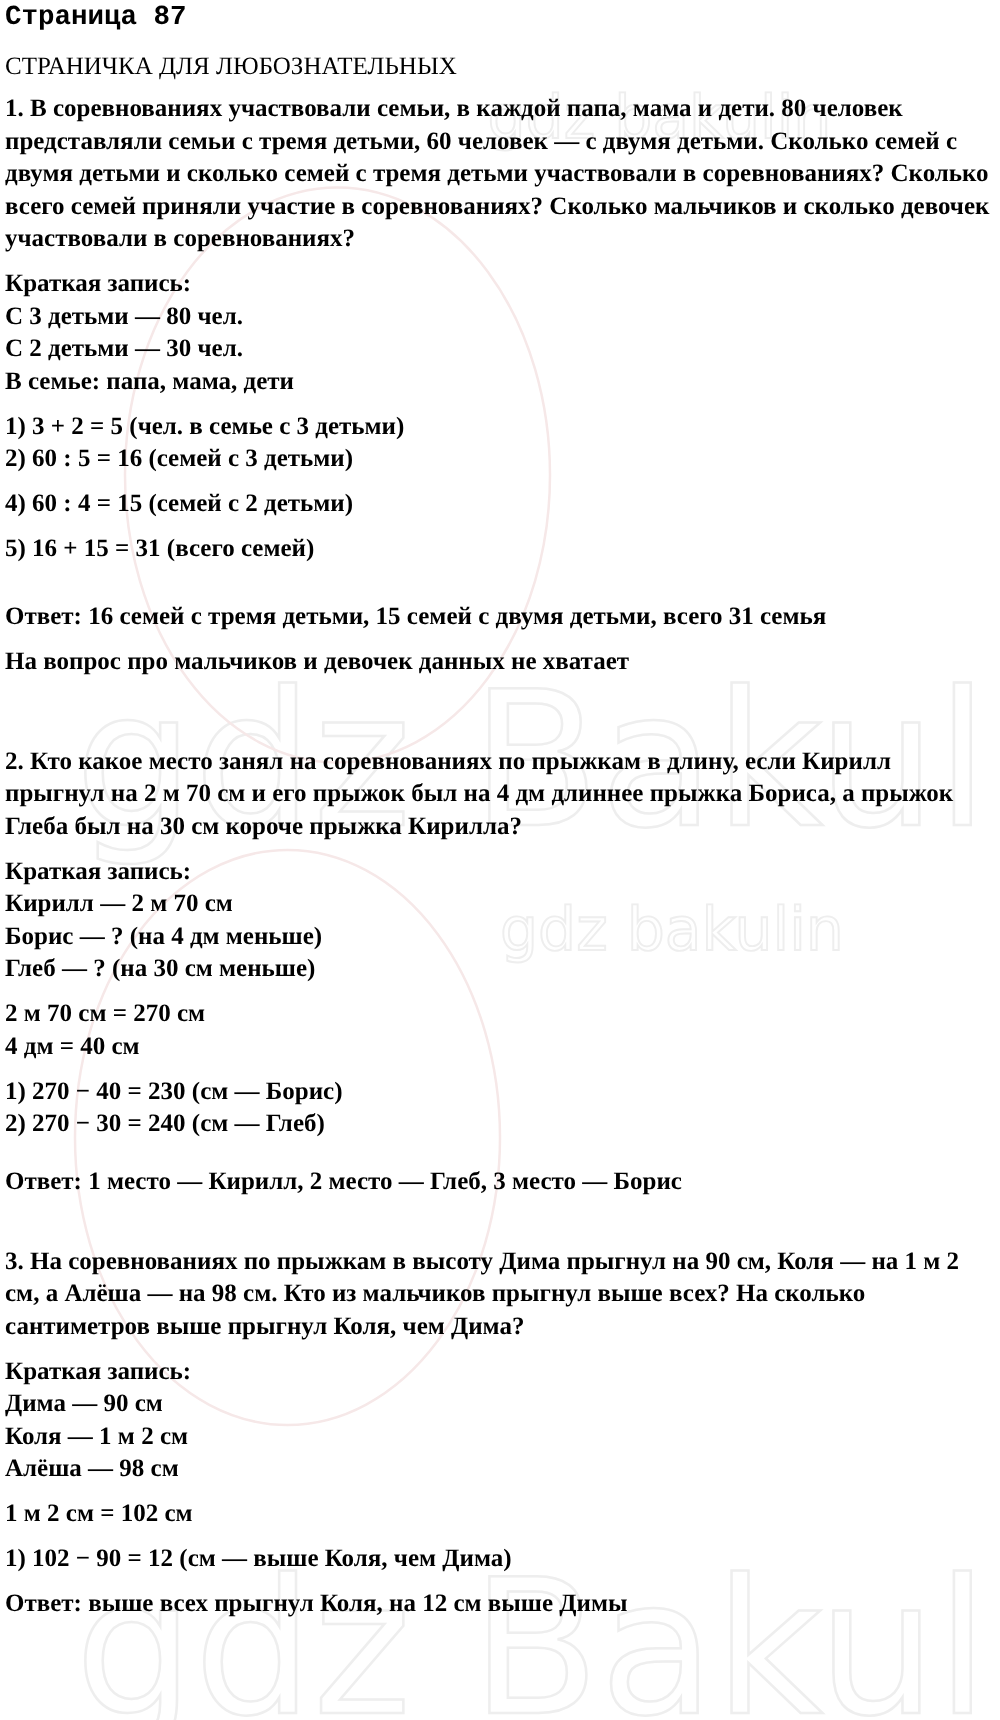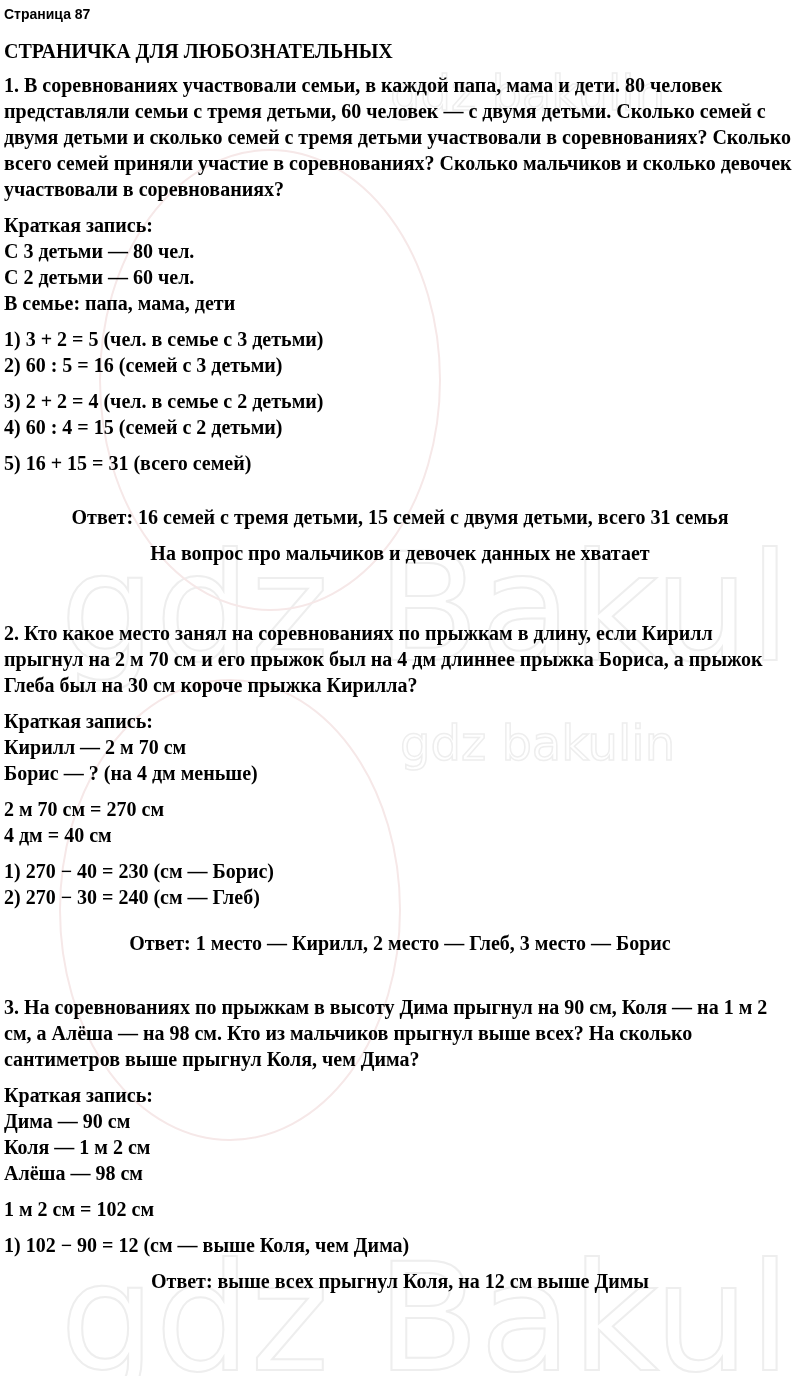--- a/index.html
+++ b/index.html
@@ -34,43 +34,43 @@
       fill: none;
       stroke: #eeeeee;
       stroke-width: 1.5;
     }
     .content {
       position: relative;
       z-index: 1;
       padding: 0 4px;
     }
     .page-label {
-      font-family: Liberation Sans, sans-serif;
+      font-family: Liberation Mono, monospace;
       font-weight: bold;
-      font-size: 14px;
+      font-size: 22px;
       line-height: 20px;
-      margin: 4px 0 14px 0;
+      margin: 4px 0 0 0;
     }
     .serif {
       font-family: "Liberation Serif", serif;
       font-size: 20px;
       line-height: 26px;
       font-weight: bold;
     }
     .section-title {
-      font-weight: bold;
-      margin: 0 0 8px 0;
+      font-weight: normal;
+      margin: 16px 0 8px 0;
     }
     .task-text {
       font-weight: bold;
       margin: 0 0 10px 0;
     }
     .line { margin: 0; }
     .group { margin: 0 0 10px 0; }
-    .answer { margin: 0 0 10px 0; text-align: center; }
+    .answer { margin: 0 0 10px 0; }
   </style>
 </head>
 <body>
 
 <div class="watermark">
   <svg xmlns="http://www.w3.org/2000/svg" viewBox="0 0 800 1376">
     <text class="wm-text" x="60" y="660">gdz Bakulin</text>
     <text class="wm-text" x="60" y="1370">gdz Bakulin</text>
     <text class="wm-side" x="390" y="110">gdz bakulin</text>
     <text class="wm-side" x="400" y="760">gdz bakulin</text>
@@ -82,44 +82,44 @@
 <div class="content">
   <div class="page-label">Страница 87</div>
 
   <div class="serif section-title">СТРАНИЧКА ДЛЯ ЛЮБОЗНАТЕЛЬНЫХ</div>
 
   <div>
     <p class="serif task-text">1. В соревнованиях участвовали семьи, в каждой папа, мама и дети. 80 человек представляли семьи с тремя детьми, 60 человек — с двумя детьми. Сколько семей с двумя детьми и сколько семей с тремя детьми участвовали в соревнованиях? Сколько всего семей приняли участие в соревнованиях? Сколько мальчиков и сколько девочек участвовали в соревнованиях?</p>
     <div class="serif group">
       <p class="line">Краткая запись:</p>
       <p class="line">С 3 детьми — 80 чел.</p>
-      <p class="line">С 2 детьми — 60 чел.</p>
+      <p class="line">С 2 детьми — 30 чел.</p>
       <p class="line">В семье: папа, мама, дети</p>
     </div>
     <div class="serif group">
       <p class="line">1) 3 + 2 = 5 (чел. в семье с 3 детьми)</p>
       <p class="line">2) 60 : 5 = 16 (семей с 3 детьми)</p>
     </div>
     <div class="serif group">
-      <p class="line">3) 2 + 2 = 4 (чел. в семье с 2 детьми)</p>
       <p class="line">4) 60 : 4 = 15 (семей с 2 детьми)</p>
     </div>
     <div class="serif group" style="margin-bottom:28px;">
       <p class="line">5) 16 + 15 = 31 (всего семей)</p>
     </div>
     <p class="serif answer">Ответ: 16 семей с тремя детьми, 15 семей с двумя детьми, всего 31 семья</p>
     <p class="serif answer" style="margin-bottom:54px;">На вопрос про мальчиков и девочек данных не хватает</p>
   </div>
 
   <div>
     <p class="serif task-text">2. Кто какое место занял на соревнованиях по прыжкам в длину, если Кирилл прыгнул на 2 м 70 см и его прыжок был на 4 дм длиннее прыжка Бориса, а прыжок Глеба был на 30 см короче прыжка Кирилла?</p>
     <div class="serif group">
       <p class="line">Краткая запись:</p>
       <p class="line">Кирилл — 2 м 70 см</p>
       <p class="line">Борис — ? (на 4 дм меньше)</p>
+      <p class="line">Глеб — ? (на 30 см меньше)</p>
     </div>
     <div class="serif group">
       <p class="line">2 м 70 см = 270 см</p>
       <p class="line">4 дм = 40 см</p>
     </div>
     <div class="serif group">
       <p class="line">1) 270 − 40 = 230 (см — Борис)</p>
       <p class="line">2) 270 − 30 = 240 (см — Глеб)</p>
     </div>
     <p class="serif answer" style="margin-bottom:38px;margin-top:20px;">Ответ: 1 место — Кирилл, 2 место — Глеб, 3 место — Борис</p>

